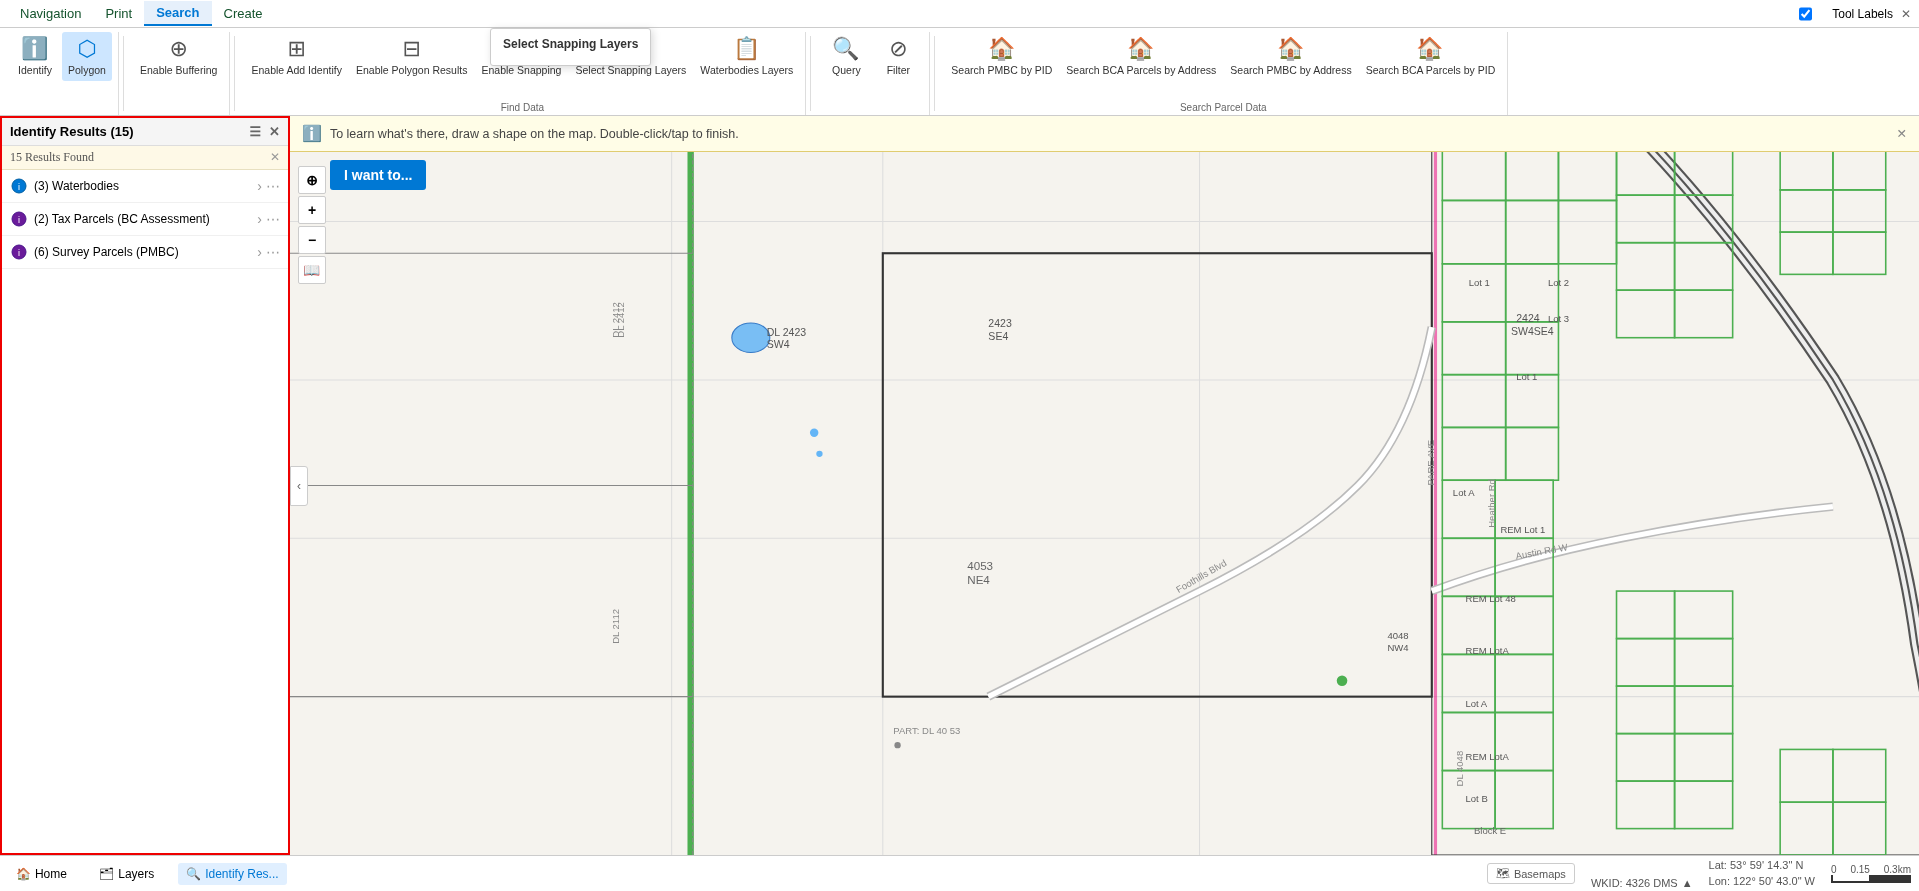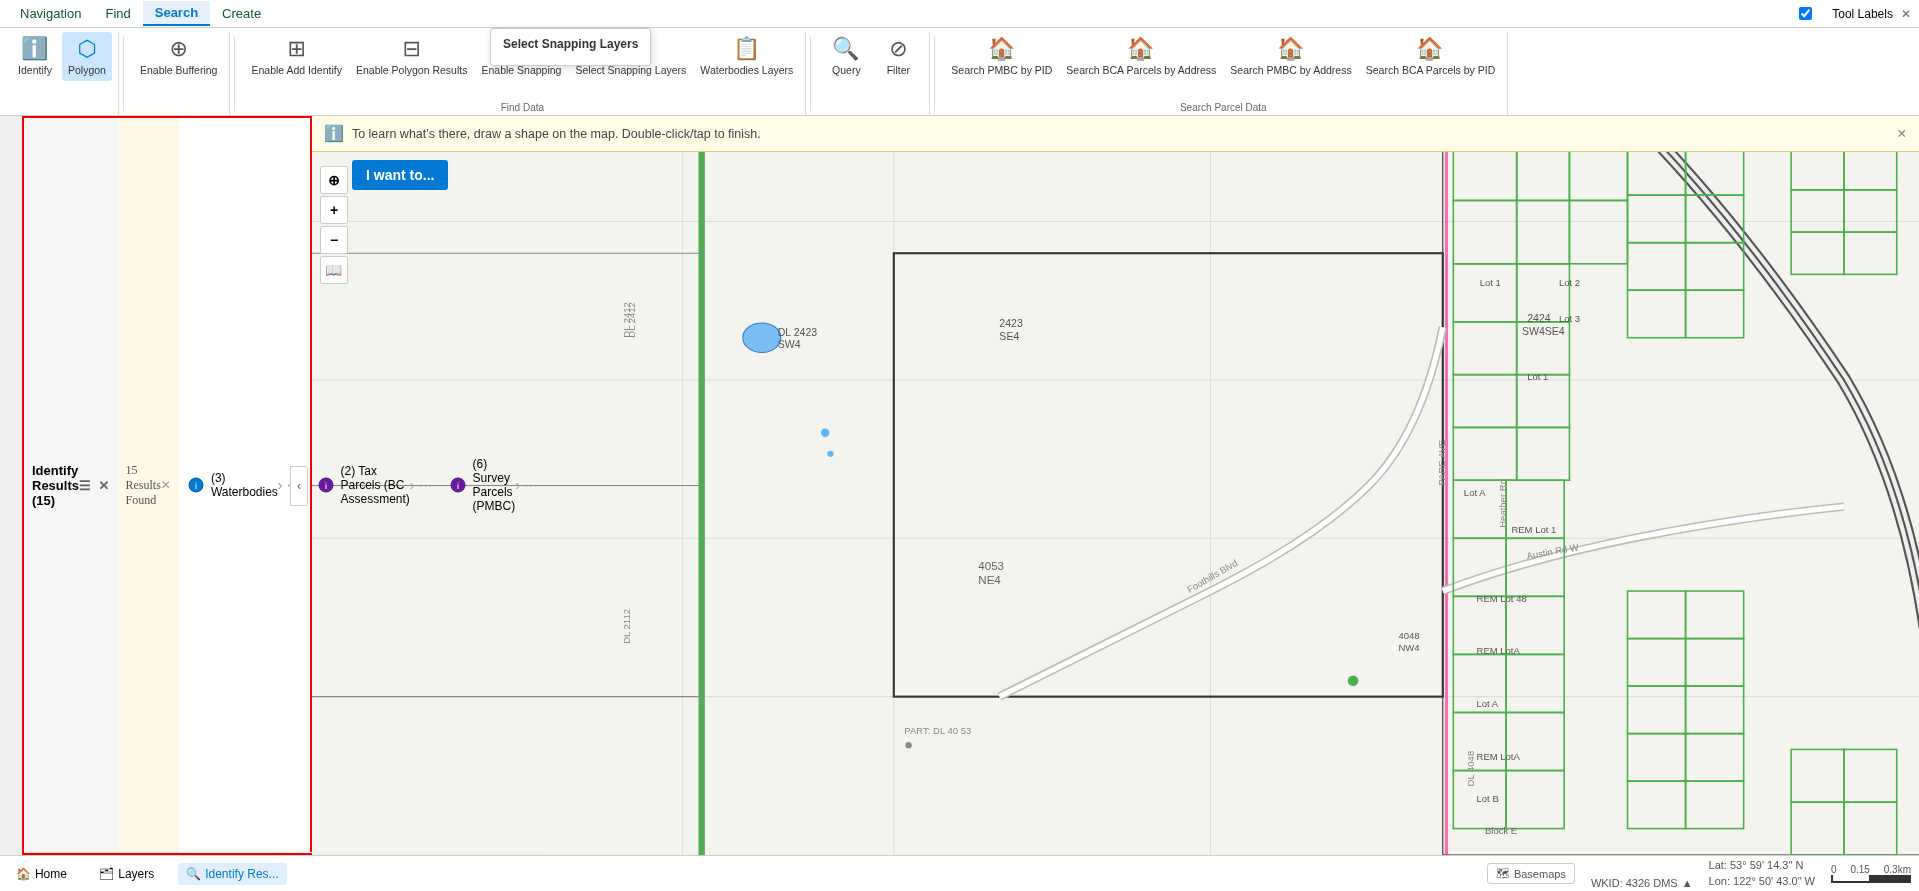--- a/index.html
+++ b/index.html
@@ -27,21 +27,20 @@
       font-weight: bold;
     }
     .top-nav-right {
       margin-left: auto;
       display: flex;
       align-items: center;
       gap: 8px;
     }
     .tool-labels-check {
       display: flex;
-      align-items: center;
       gap: 20px;
       font-size: 12px;
     }
 
     
     .ribbon {
       display: flex;
       align-items: stretch;
       background: #fff;
       border-bottom: 1px solid #ccc;
@@ -98,23 +97,23 @@
       position: relative;
     }
 
     
     .side-panel {
       width: 290px;
       min-width: 290px;
       background: #fff;
       border: 2.5px solid #e00;
       display: flex;
+      flex-direction: column;
       position: relative;
       z-index: 10;
-      margin-left: 22px;
     }
     .side-panel-header {
       display: flex;
       align-items: center;
       justify-content: space-between;
       padding: 6px 8px;
       background: #f5f5f5;
       border-bottom: 1px solid #ddd;
       font-size: 13px;
       font-weight: bold;
@@ -374,21 +373,21 @@
       width: 1px;
       background: #ddd;
       margin: 4px 2px;
     }
   </style>
 </head>
 <body>
 
 <div class="top-nav">
   <div class="top-nav-item">Navigation</div>
-  <div class="top-nav-item">Find</div>
+  <div class="top-nav-item">Print</div>
   <div class="top-nav-item active">Search</div>
   <div class="top-nav-item">Create</div>
   <div class="top-nav-right">
     <div class="tool-labels-check">
       <input type="checkbox" checked="" style="">
       <span>Tool Labels</span>
     </div>
     <span style="cursor:pointer;color:#666;">✕</span>
   </div>
 </div>

